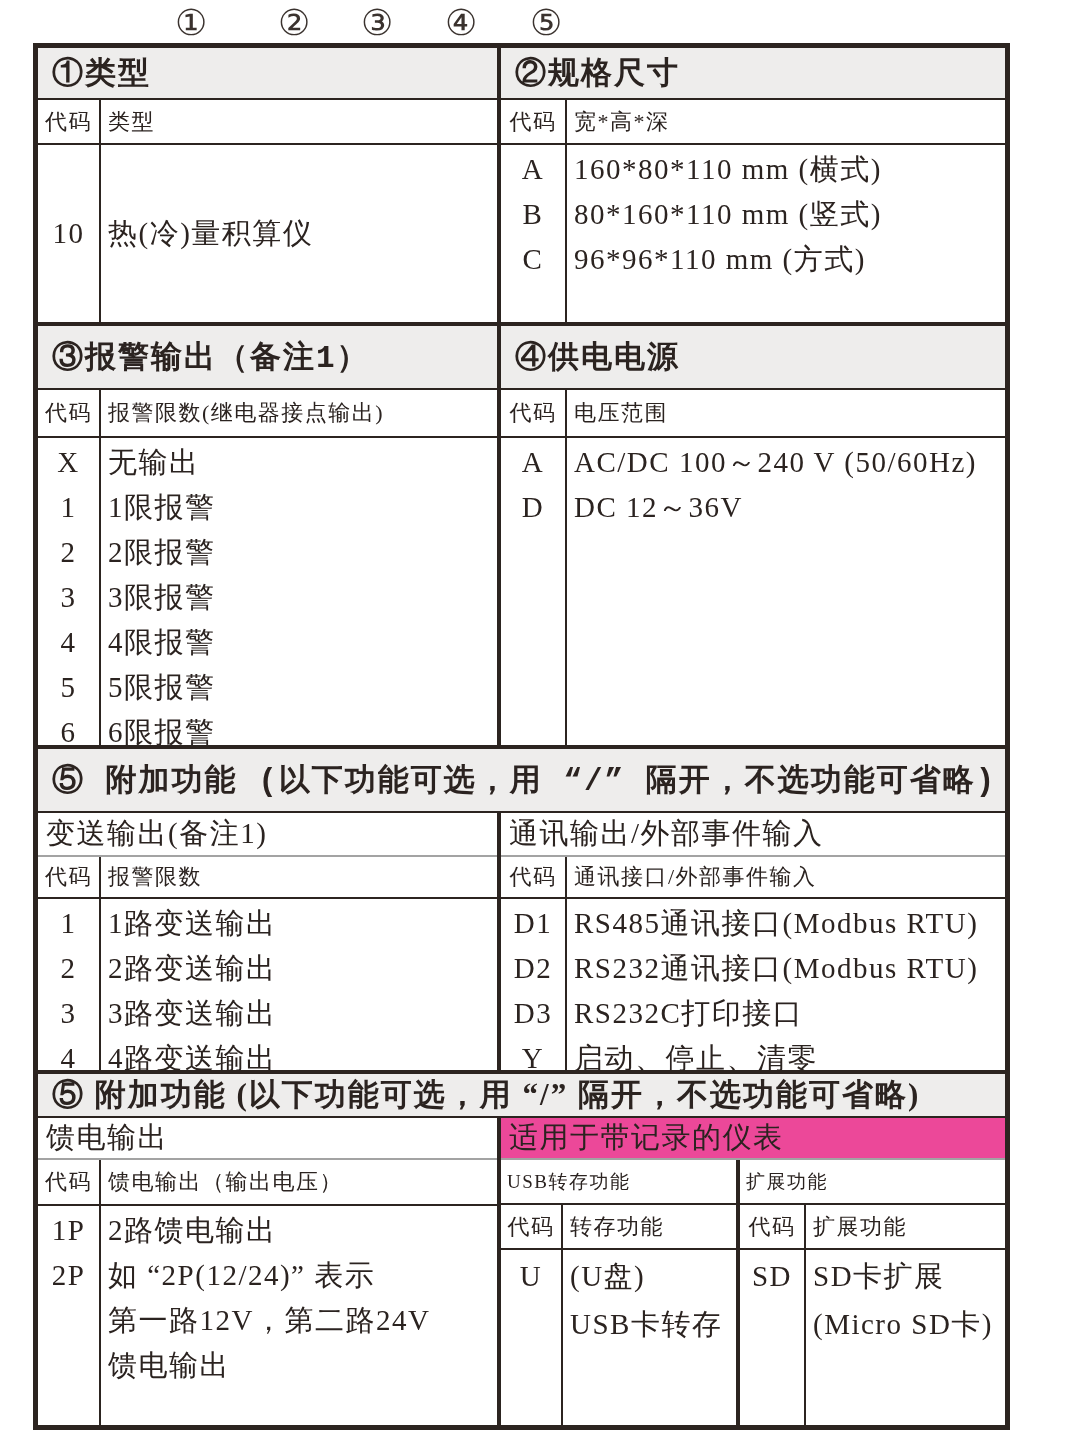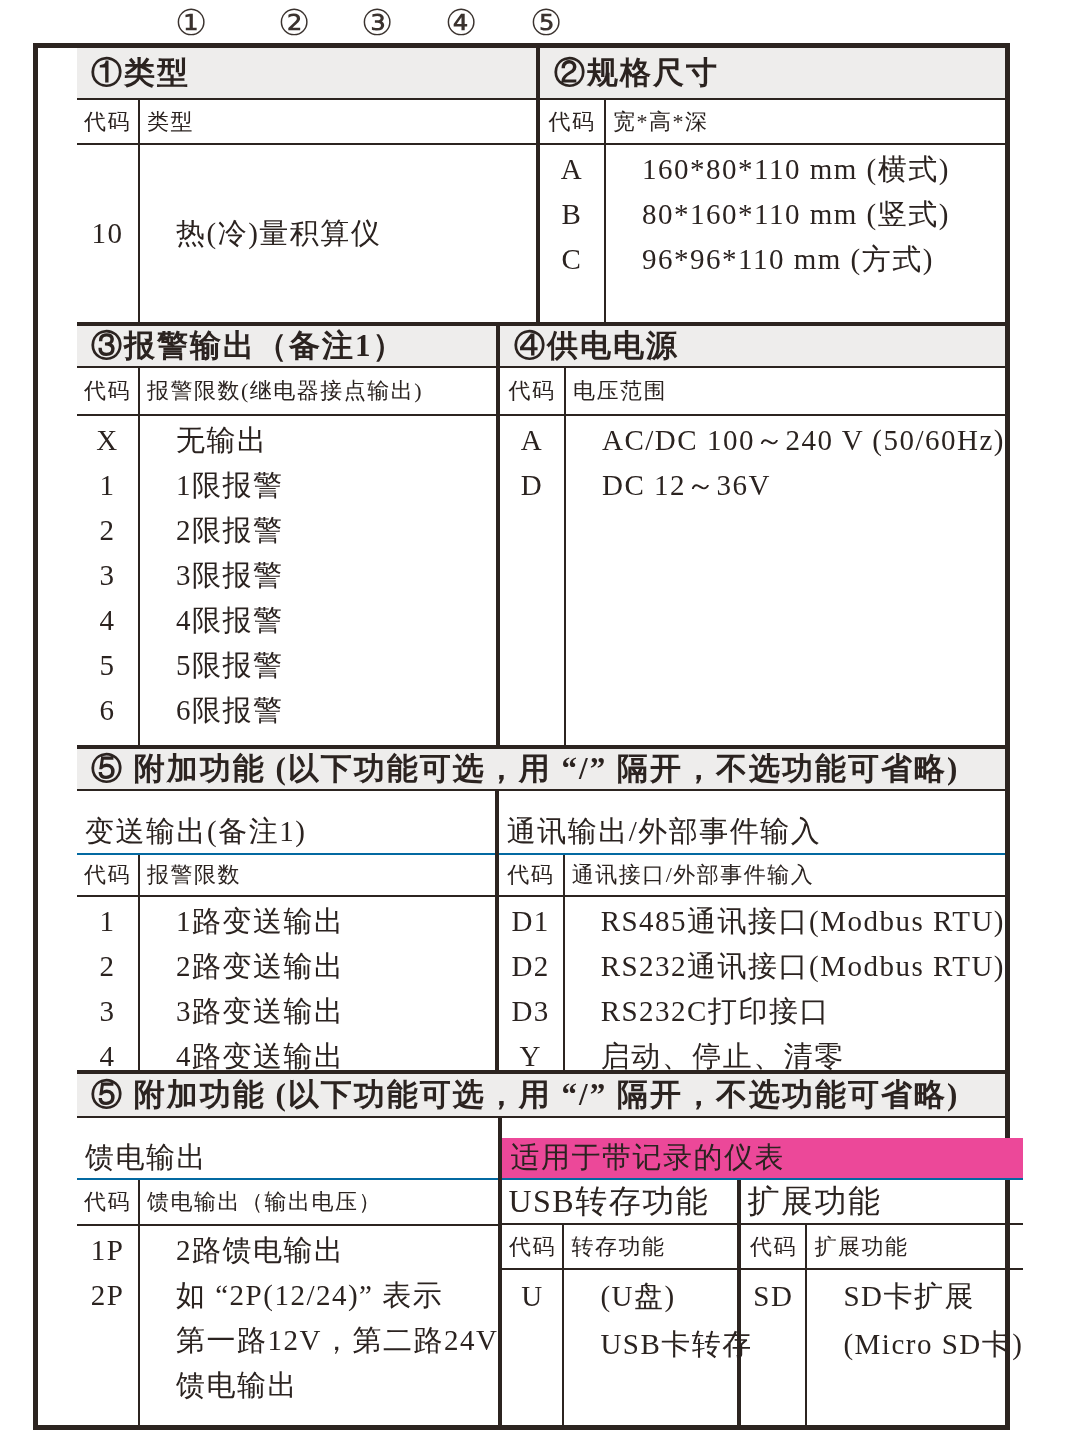--- a/index.html
+++ b/index.html
@@ -5,64 +5,64 @@
   * { margin:0; padding:0; box-sizing:border-box; }
   html,body { background:#ffffff; }
   .page {
     position:relative; width:1080px; height:1451px; background:#ffffff;
     color:#2b2320; font-family:"Liberation Serif","DejaVu Serif",serif;
     letter-spacing:1.5px; overflow:hidden;
   }
   .legend-item { position:absolute; top:2px; font-size:36px; transform:translateX(-50%); color:#3a322e; }
   .frame {
     position:absolute; left:33px; top:43px; width:977px; height:1387px;
-    border:5px solid #2c2420; display:flex; flex-direction:column; background:#fff;padding-left:39px;
+    border:5px solid #2c2420; display:flex; flex-direction:column; background:#fff;
   }
   .sec { display:flex; }
   .sec-a { height:274px; }
   .sec-b { height:423px; border-top:4px solid #2c2420; }
   .sec-c { height:325px; border-top:4px solid #2c2420; flex-direction:column; }
   .sec-d { flex:1; border-top:4px solid #2c2420; flex-direction:column; }
   .panel-l { width:463px; border-right:4px solid #2c2420; display:flex; flex-direction:column; }
   .panel-r { flex:1; display:flex; flex-direction:column; }
   .hdr {
     border-bottom:2px solid #2c2420; background:#eeedec;
     font-size:31px; font-weight:600; display:flex; align-items:center;
     padding-left:14px; letter-spacing:2px; white-space:nowrap;
   }
-  .h52 { height:52px; } .h50 { height:42px; } .h44 { height:44px; }
+  .h52 { height:52px; } .h50 { height:64px;font-family:Liberation Mono, monospace; } .h44 { height:44px; }
   .subhead {
-    height:44px; border-bottom:2px solid #0369a1; font-size:29px;
-    display:flex; align-items:center; padding-left:8px; white-space:nowrap;margin-top:20px;
+    height:44px; border-bottom:2px solid #a3a3a3; font-size:29px;
+    display:flex; align-items:center; padding-left:8px; white-space:nowrap;
   }
   .subhead.gray { background:#ec4899; }
   .colhead { display:flex; border-bottom:2px solid #2c2420; font-size:22px; }
   .colhead.h45 { height:45px; } .colhead.h48 { height:48px; }
   .colhead.h42 { height:42px; } .colhead.h46 { height:46px; }
   .c-code {
     width:63px; border-right:2px solid #2c2420; display:flex;
     align-items:center; justify-content:center; text-align:center; flex-shrink:0;
   }
   .c-code.w66 { width:66px; } .c-code.w62 { width:62px; }
   .c-lbl { flex:1; display:flex; align-items:center; padding-left:7px; white-space:nowrap; overflow:hidden; }
   .data { flex:1; display:flex; font-size:29px; min-height:0; }
   .data .col-codes {
     width:63px; border-right:2px solid #2c2420; flex-shrink:0;
     display:flex; flex-direction:column; text-align:center; padding-top:2px;
   }
   .data .col-codes.w66 { width:66px; } .data .col-codes.w62 { width:62px; }
-  .data .col-lbls { flex:1; display:flex; flex-direction:column; padding-left:7px; padding-top:2px; min-width:0;margin-left:29px; }
+  .data .col-lbls { flex:1; display:flex; flex-direction:column; padding-left:7px; padding-top:2px; min-width:0; }
   .ln { height:45px; line-height:45px; white-space:nowrap; }
   .ln48 { height:48px; line-height:48px; white-space:nowrap; }
   .v-center { justify-content:center; padding-top:0 !important; }
   .subs { flex:1; display:flex; min-height:0; }
   .sub { display:flex; flex-direction:column; }
   .sub-usb { width:239px; border-right:4px solid #2c2420; }
   .sub-sd { flex:1; }
-  .grp { height:45px; border-bottom:2px solid #2c2420; font-size:32px; display:flex; align-items:center; padding-left:6px; white-space:nowrap; }
+  .grp { height:45px; border-bottom:2px solid #2c2420; font-size:19px; display:flex; align-items:center; padding-left:6px; white-space:nowrap; }
 </style>
 </head>
 <body>
 
 <div class="page">
 
   <div class="legend-item" style="left:192px">①</div>
   <div class="legend-item" style="left:295px">②</div>
   <div class="legend-item" style="left:378px">③</div>
   <div class="legend-item" style="left:462px">④</div>

